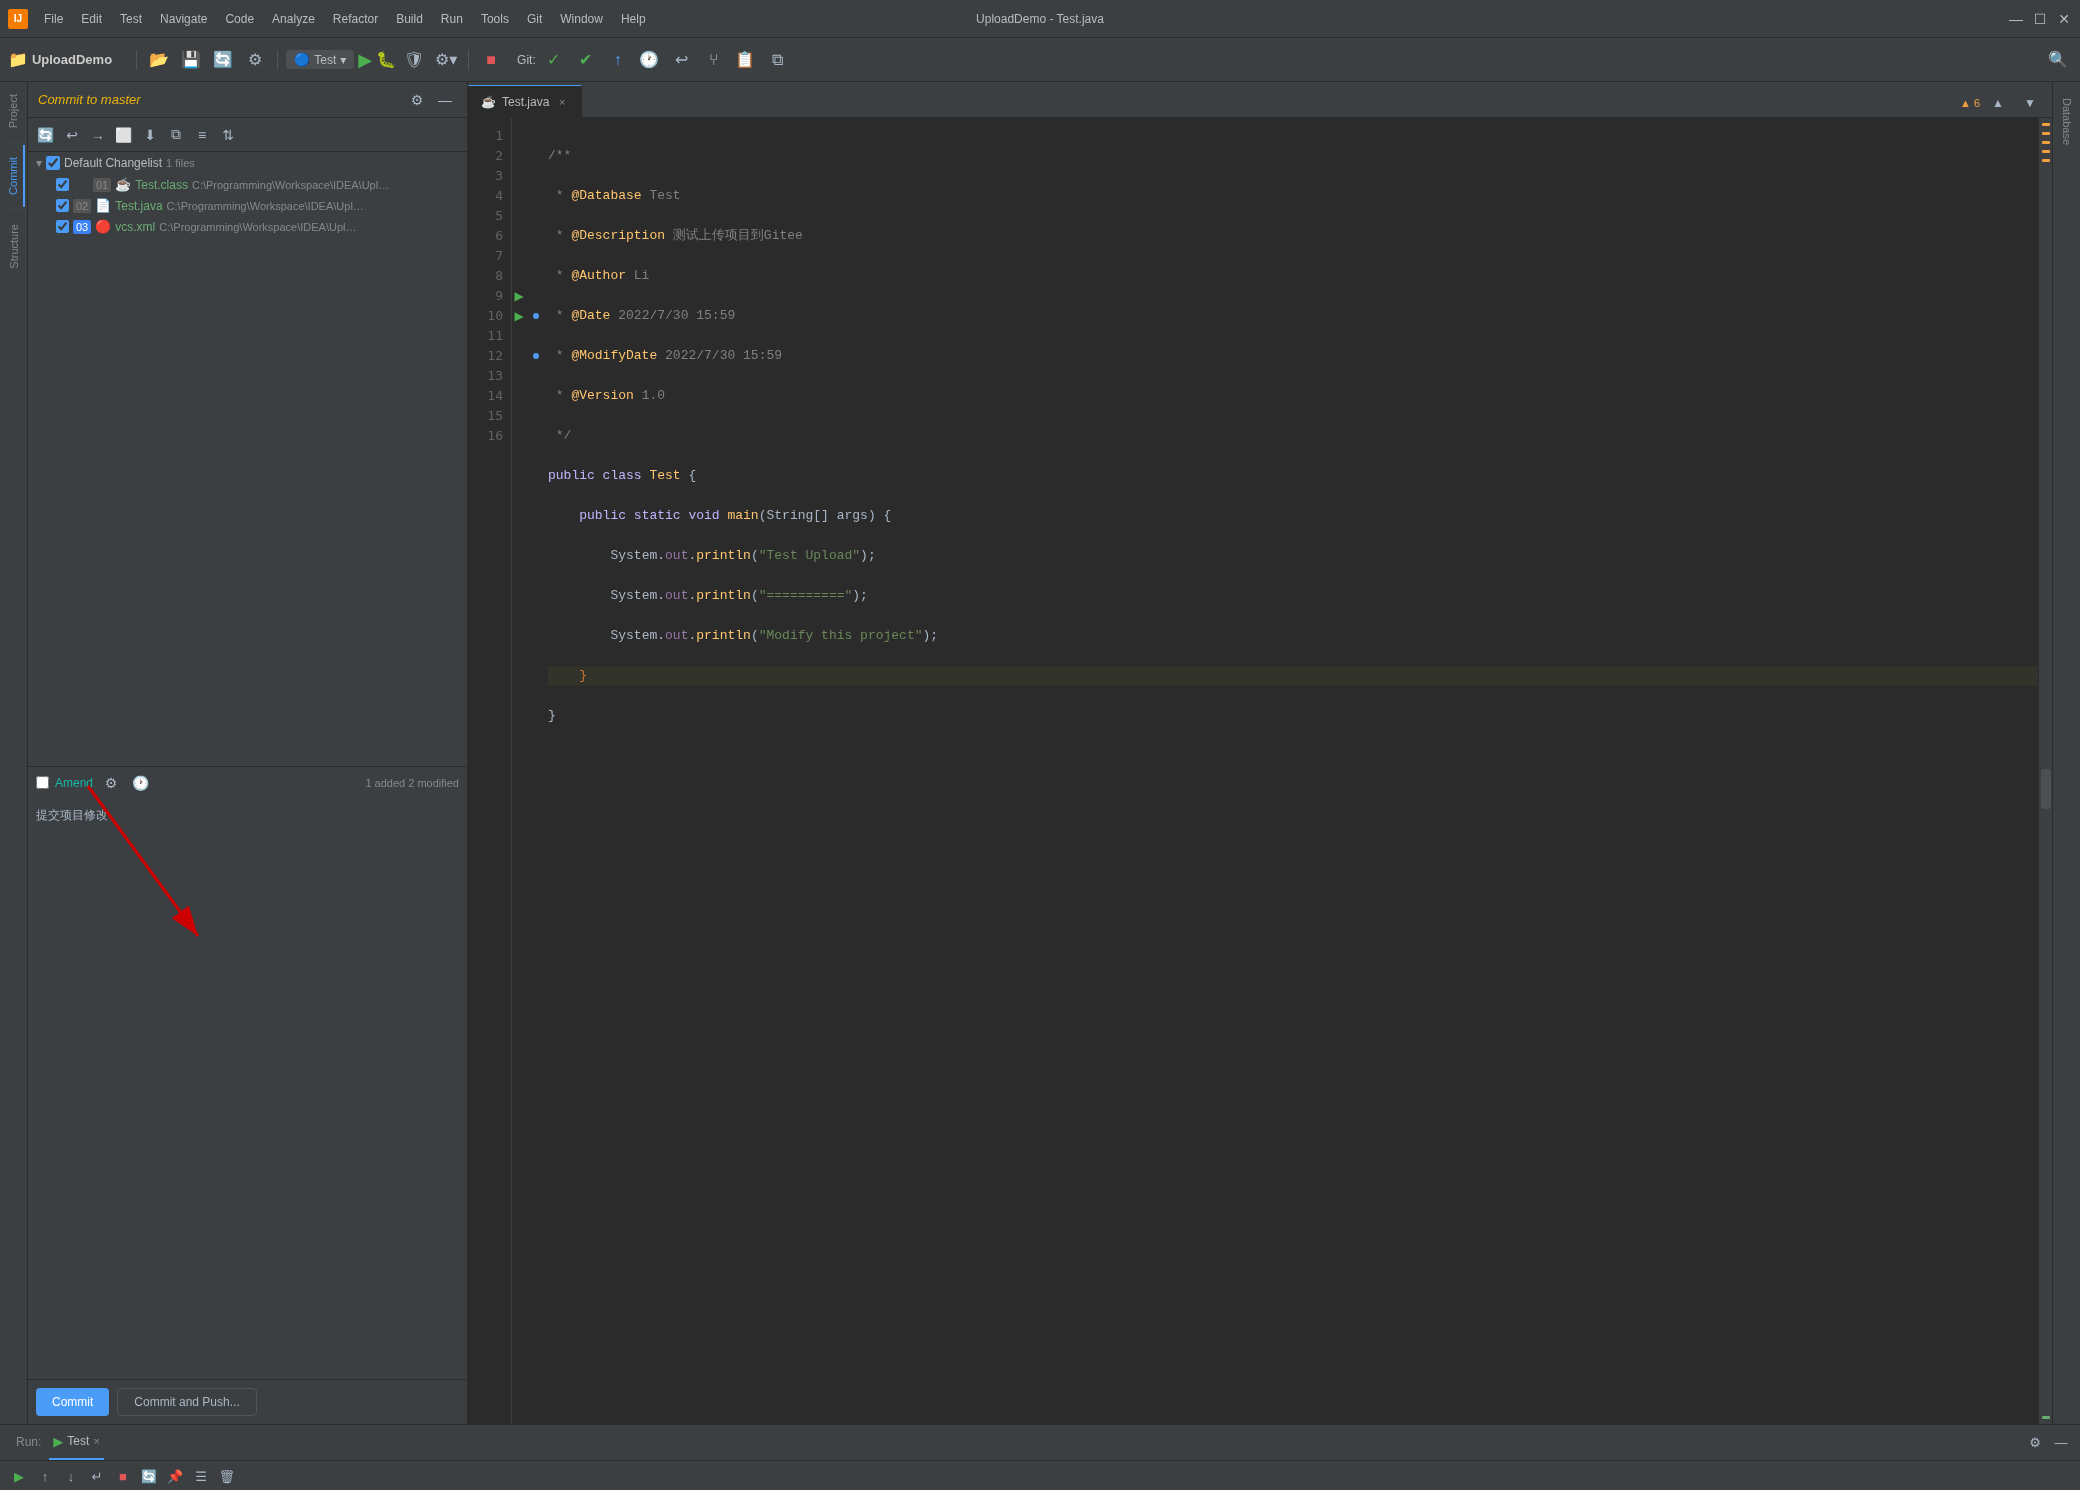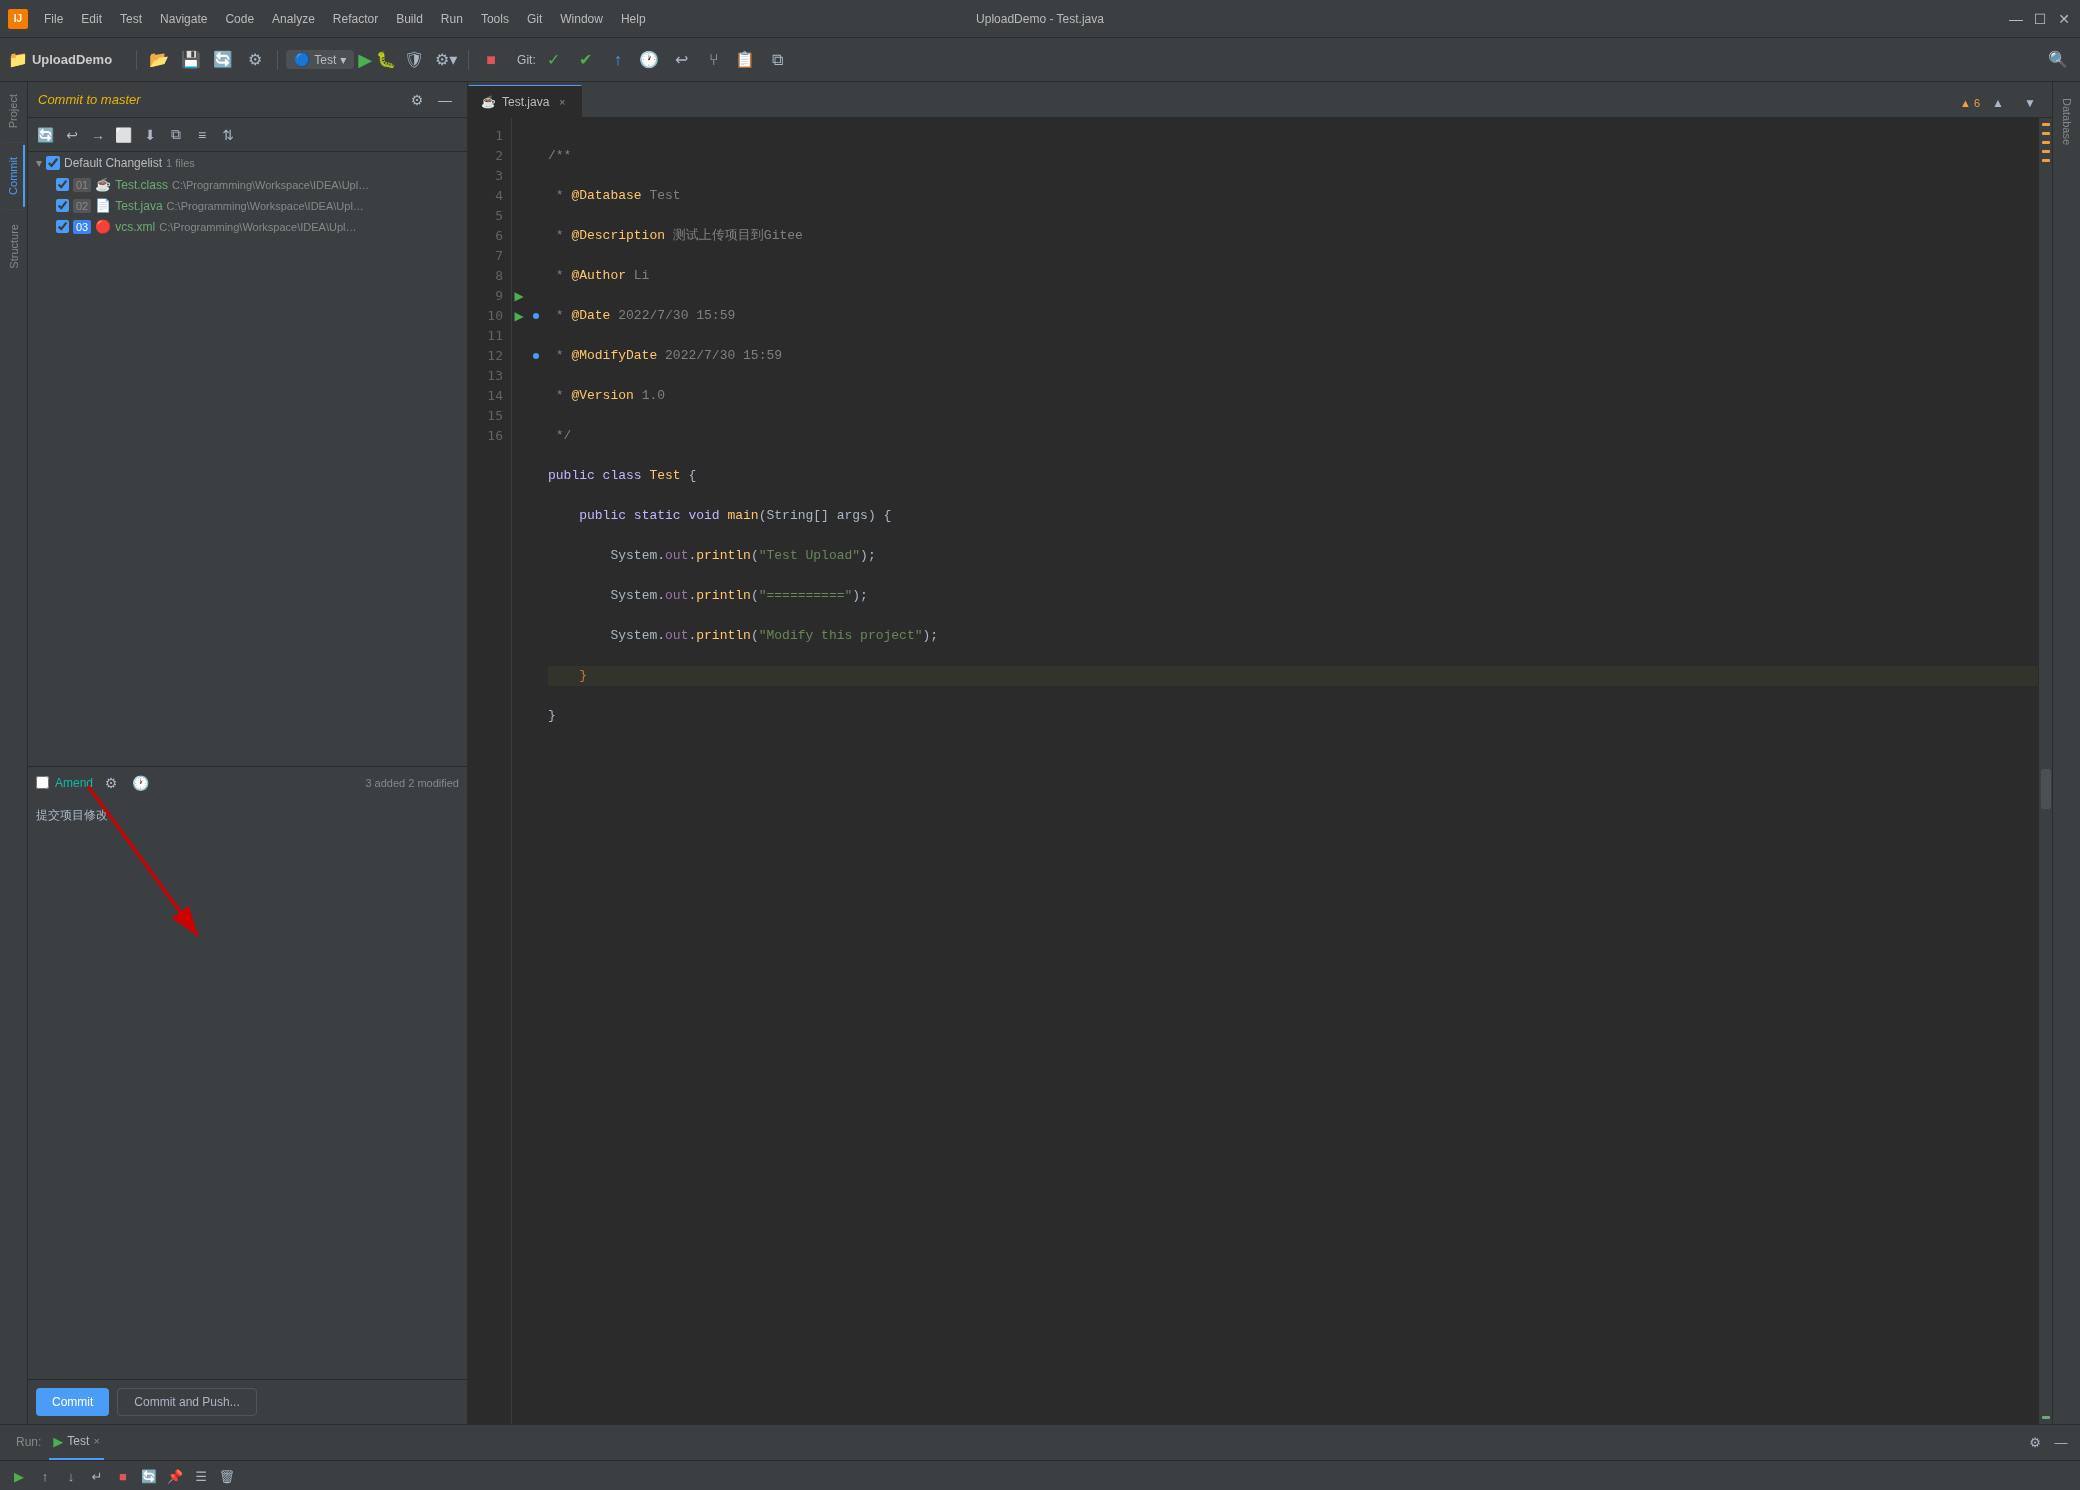--- a/index.html
+++ b/index.html
@@ -496,21 +496,21 @@
     </div>
     <div class="file-list">
       <div class="changelist-header">
         <span style="font-size:12px;color:#888;">▾</span>
         <input type="checkbox" class="changelist-checkbox" checked="" style="">
         <span class="changelist-name">Default Changelist</span>
         <span class="changelist-count">1 files</span>
       </div>
       <div class="file-item">
         <input type="checkbox" class="file-checkbox" checked="" style="">
-        <span style="color:#888;font-size:11px;background:#555;padding:1px 3px;border-radius:2px;">01</span>
+        <span style="color:#888;font-size:11px;background:#555;padding:1px 3px;border-radius:2px;margin-left:20px;">01</span>
         <span class="file-icon" style="color:#cc7832;">☕</span>
         <span class="file-name">Test.class</span>
         <span class="file-path">C:\Programming\Workspace\IDEA\Uploa...</span>
       </div>
       <div class="file-item">
         <input type="checkbox" class="file-checkbox" checked="" style="">
         <span style="color:#888;font-size:11px;background:#555;padding:1px 3px;border-radius:2px;">02</span>
         <span class="file-icon" style="color:#4a9cf6;">📄</span>
         <span class="file-name">Test.java</span>
         <span class="file-path">C:\Programming\Workspace\IDEA\Uploa...</span>
@@ -534,21 +534,21 @@
         </defs>
         <line x1="60" y1="20" x2="170" y2="170" stroke="#cc0000" stroke-width="3" marker-end="url(#arrowhead)"></line>
       </svg>
       <div class="amend-row">
         <div class="amend-left">
           <input type="checkbox" style="">
           <span class="amend-label">Amend</span>
           <div class="commit-toolbar-btn">⚙</div>
           <div class="commit-toolbar-btn">🕐</div>
         </div>
-        <span class="amend-stats">3 added   2 modified</span>
+        <span class="amend-stats">1 added   2 modified</span>
       </div>
       <textarea class="commit-textarea" style="height: 180px;">提交项目修改</textarea>
     </div>
 
     <div class="commit-buttons">
       <button class="btn-commit">Commit</button>
       <button class="btn-commit-push">Commit and Push...</button>
     </div>
   </div>
 

